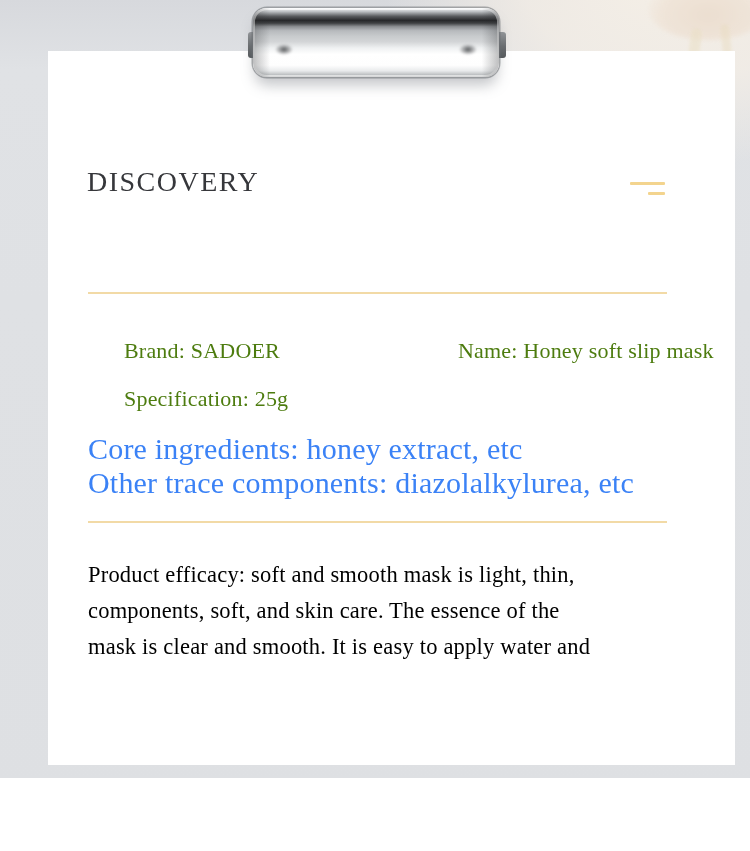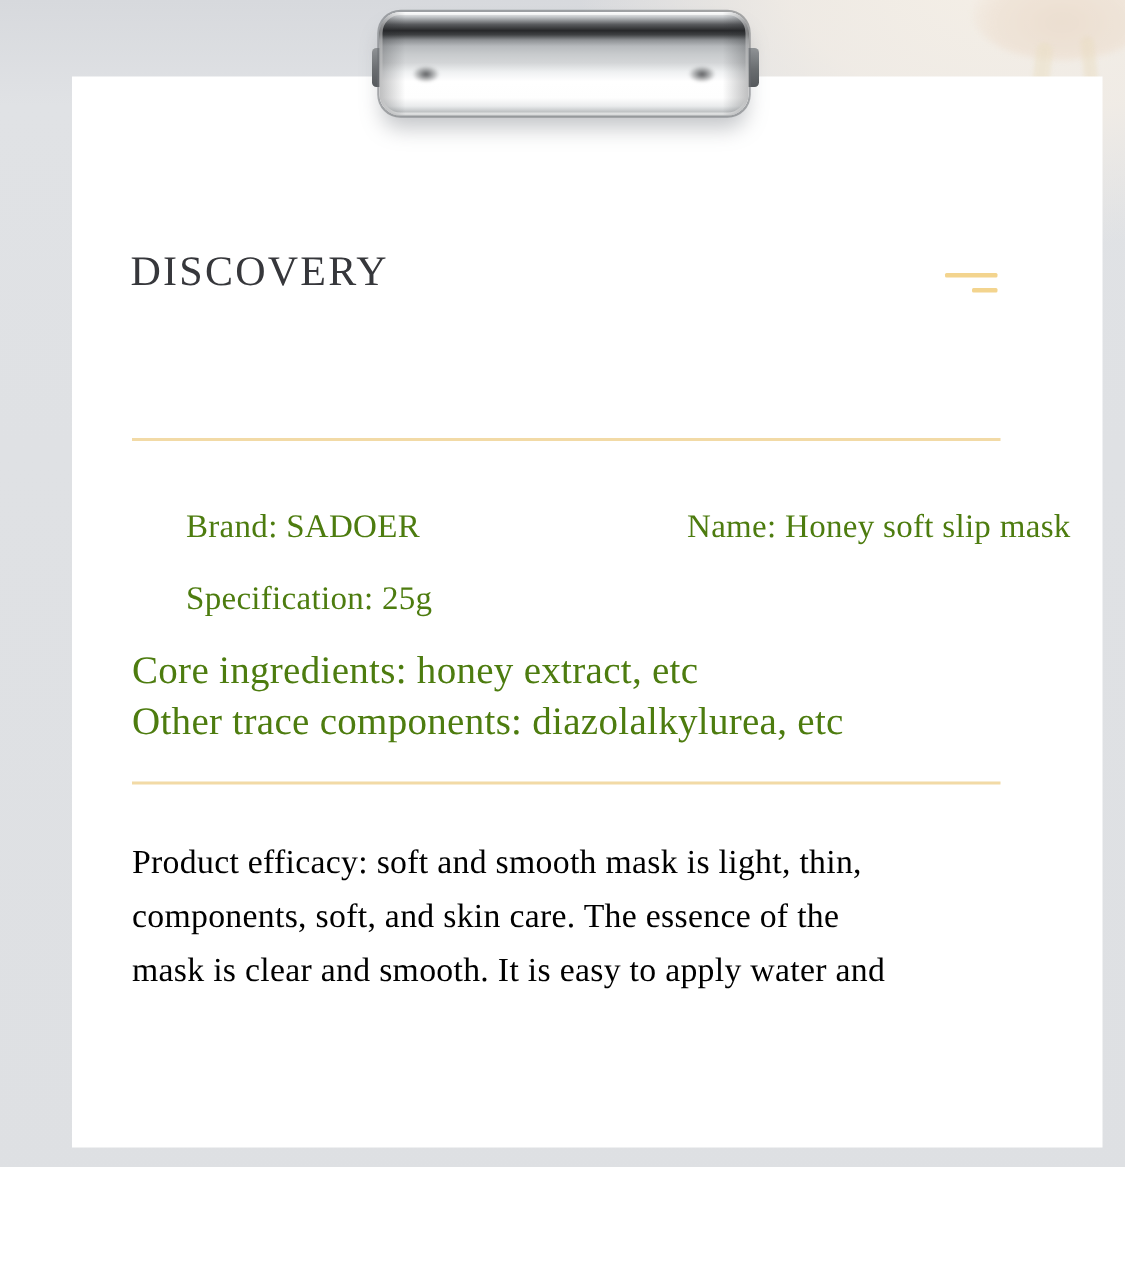--- a/index.html
+++ b/index.html
@@ -111,21 +111,21 @@
   .spec-row {
     position: absolute; left: 28px; width: 630px;
     display: flex; font-size: 22px; color: #4d7c0f; letter-spacing: .2px; margin-left: 48px;
   }
   .spec-row .cell-left  { width: 334px; flex: 0 0 334px; }
   .spec-row .cell-right { flex: 1; }
   .spec-row.r1 { top: 287px; }
   .spec-row.r2 { top: 335px; }
   .spec-line {
     position: absolute; left: 40px; width: 630px;
-    font-size: 26px; color: #4d7c0f; letter-spacing: .2px;
+    font-size: 30px; color: #3b82f6; letter-spacing: .2px;
   }
   .spec-line.l1 { top: 381px; }
   .spec-line.l2 { top: 415px; }
   
   .para {
     position: absolute; left: 40px; top: 506px; width: 600px;
     font-size: 22.5px; color: #000000; letter-spacing: .2px;
   }
   .para span { display: block; line-height: 36px; }
 </style>

